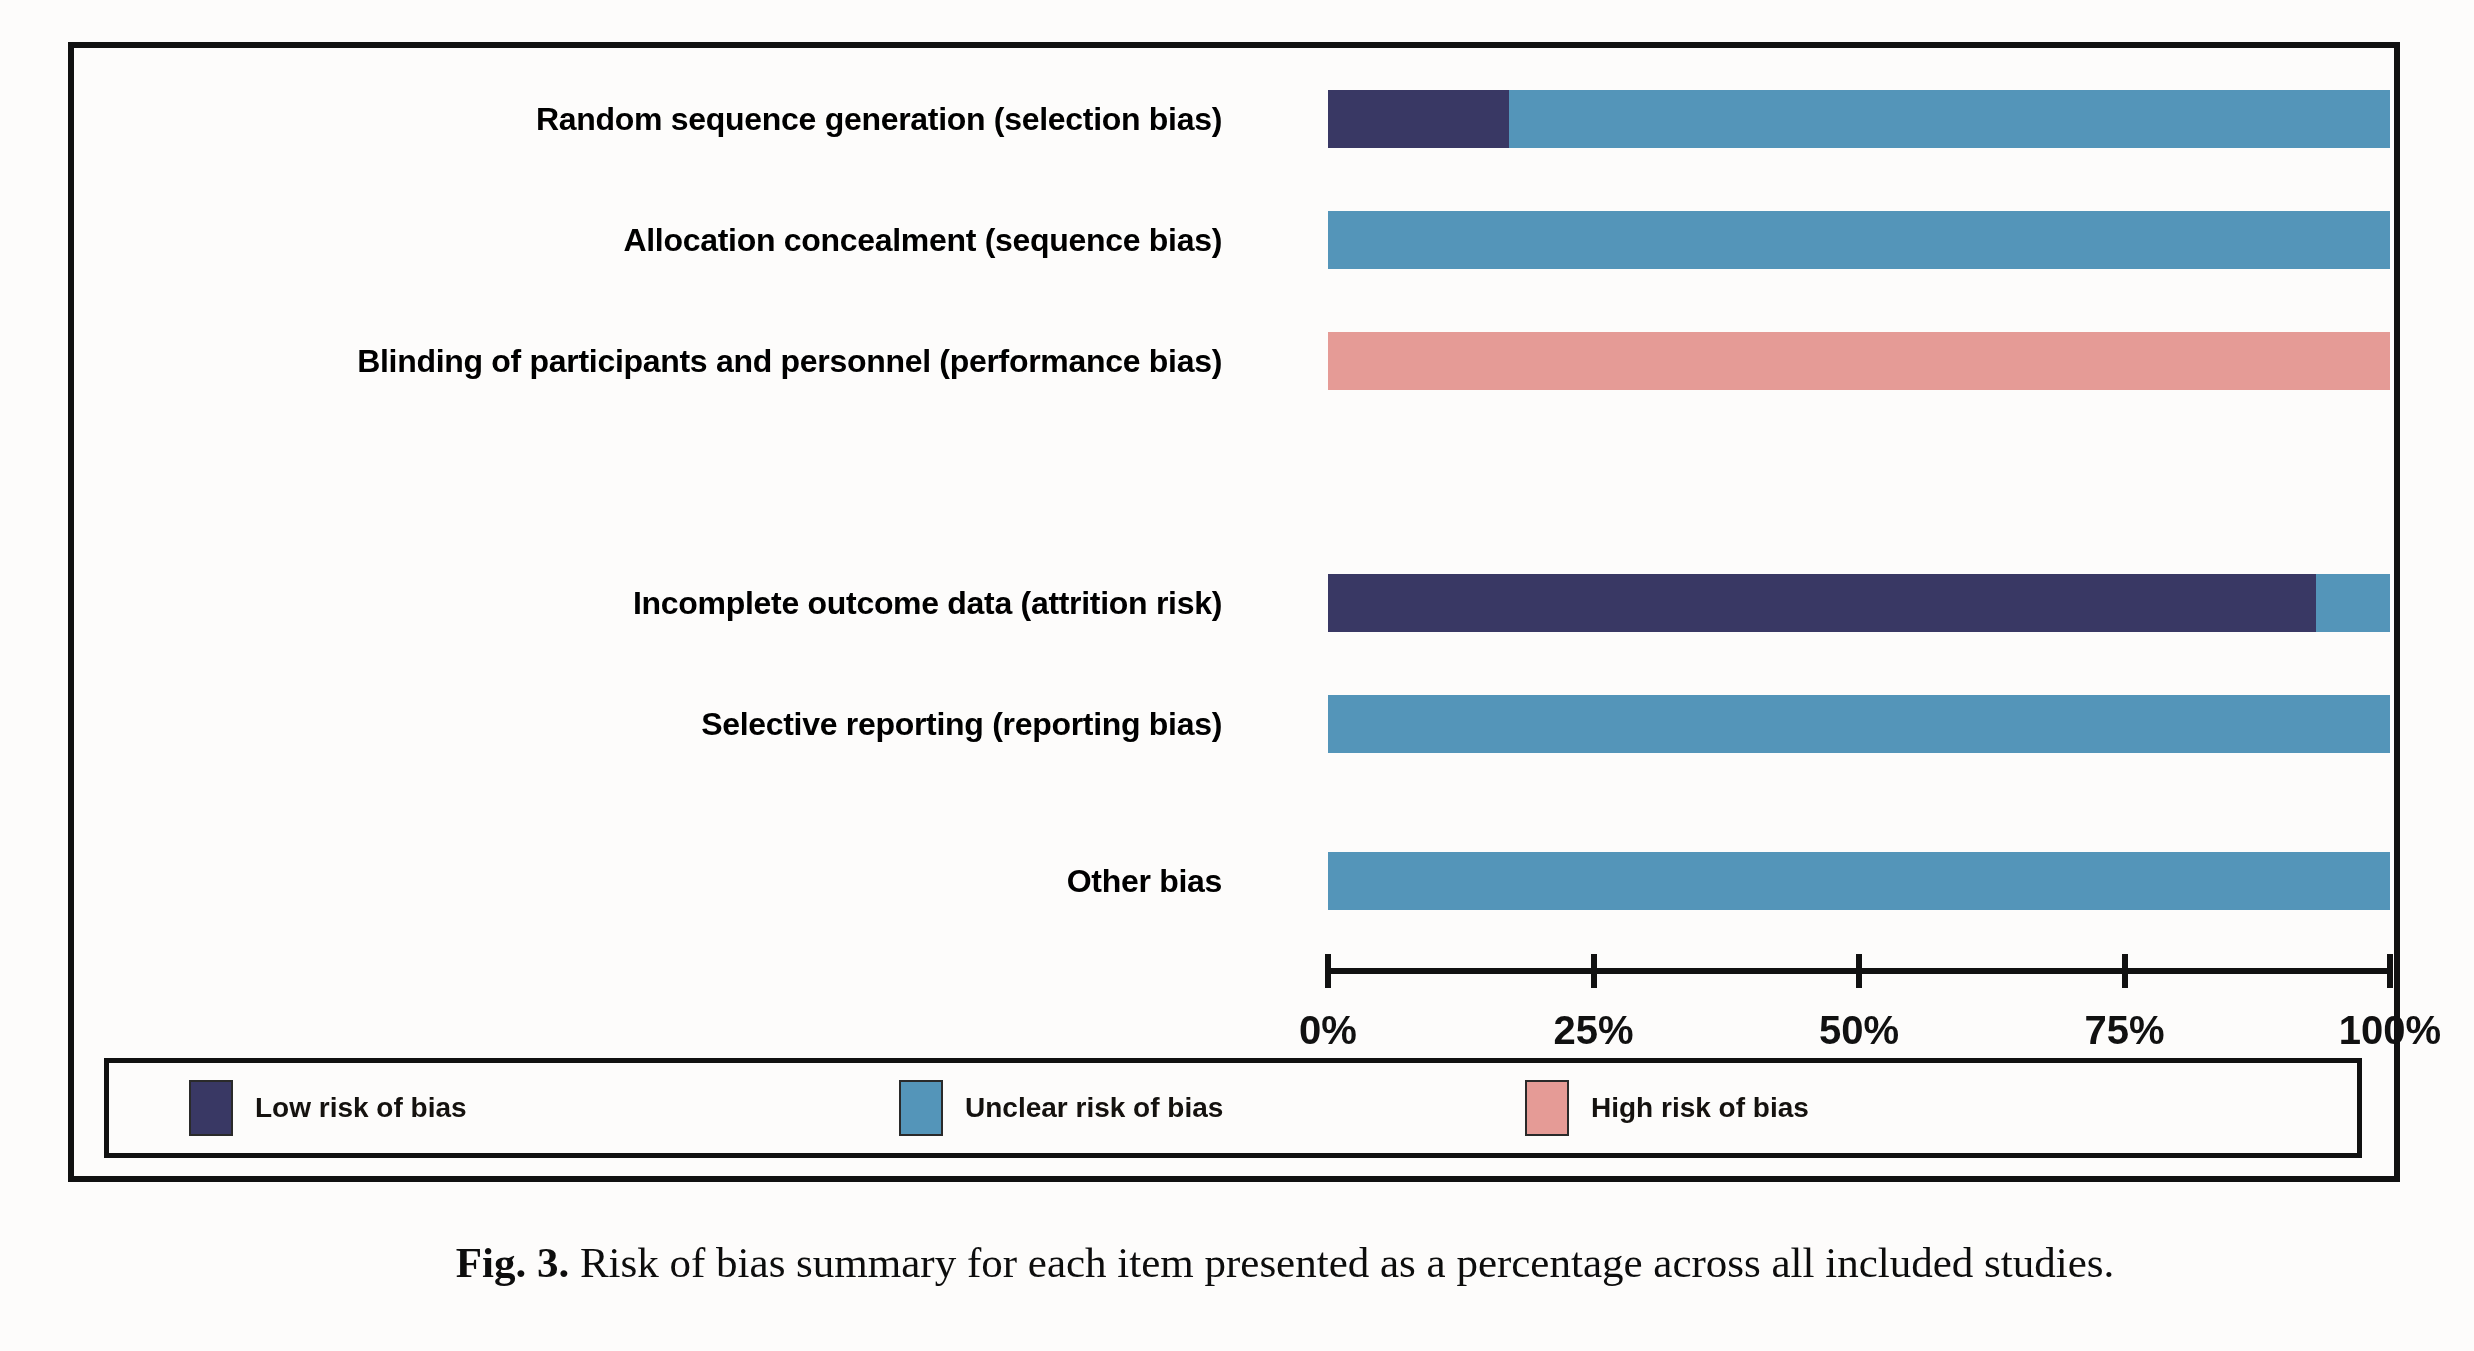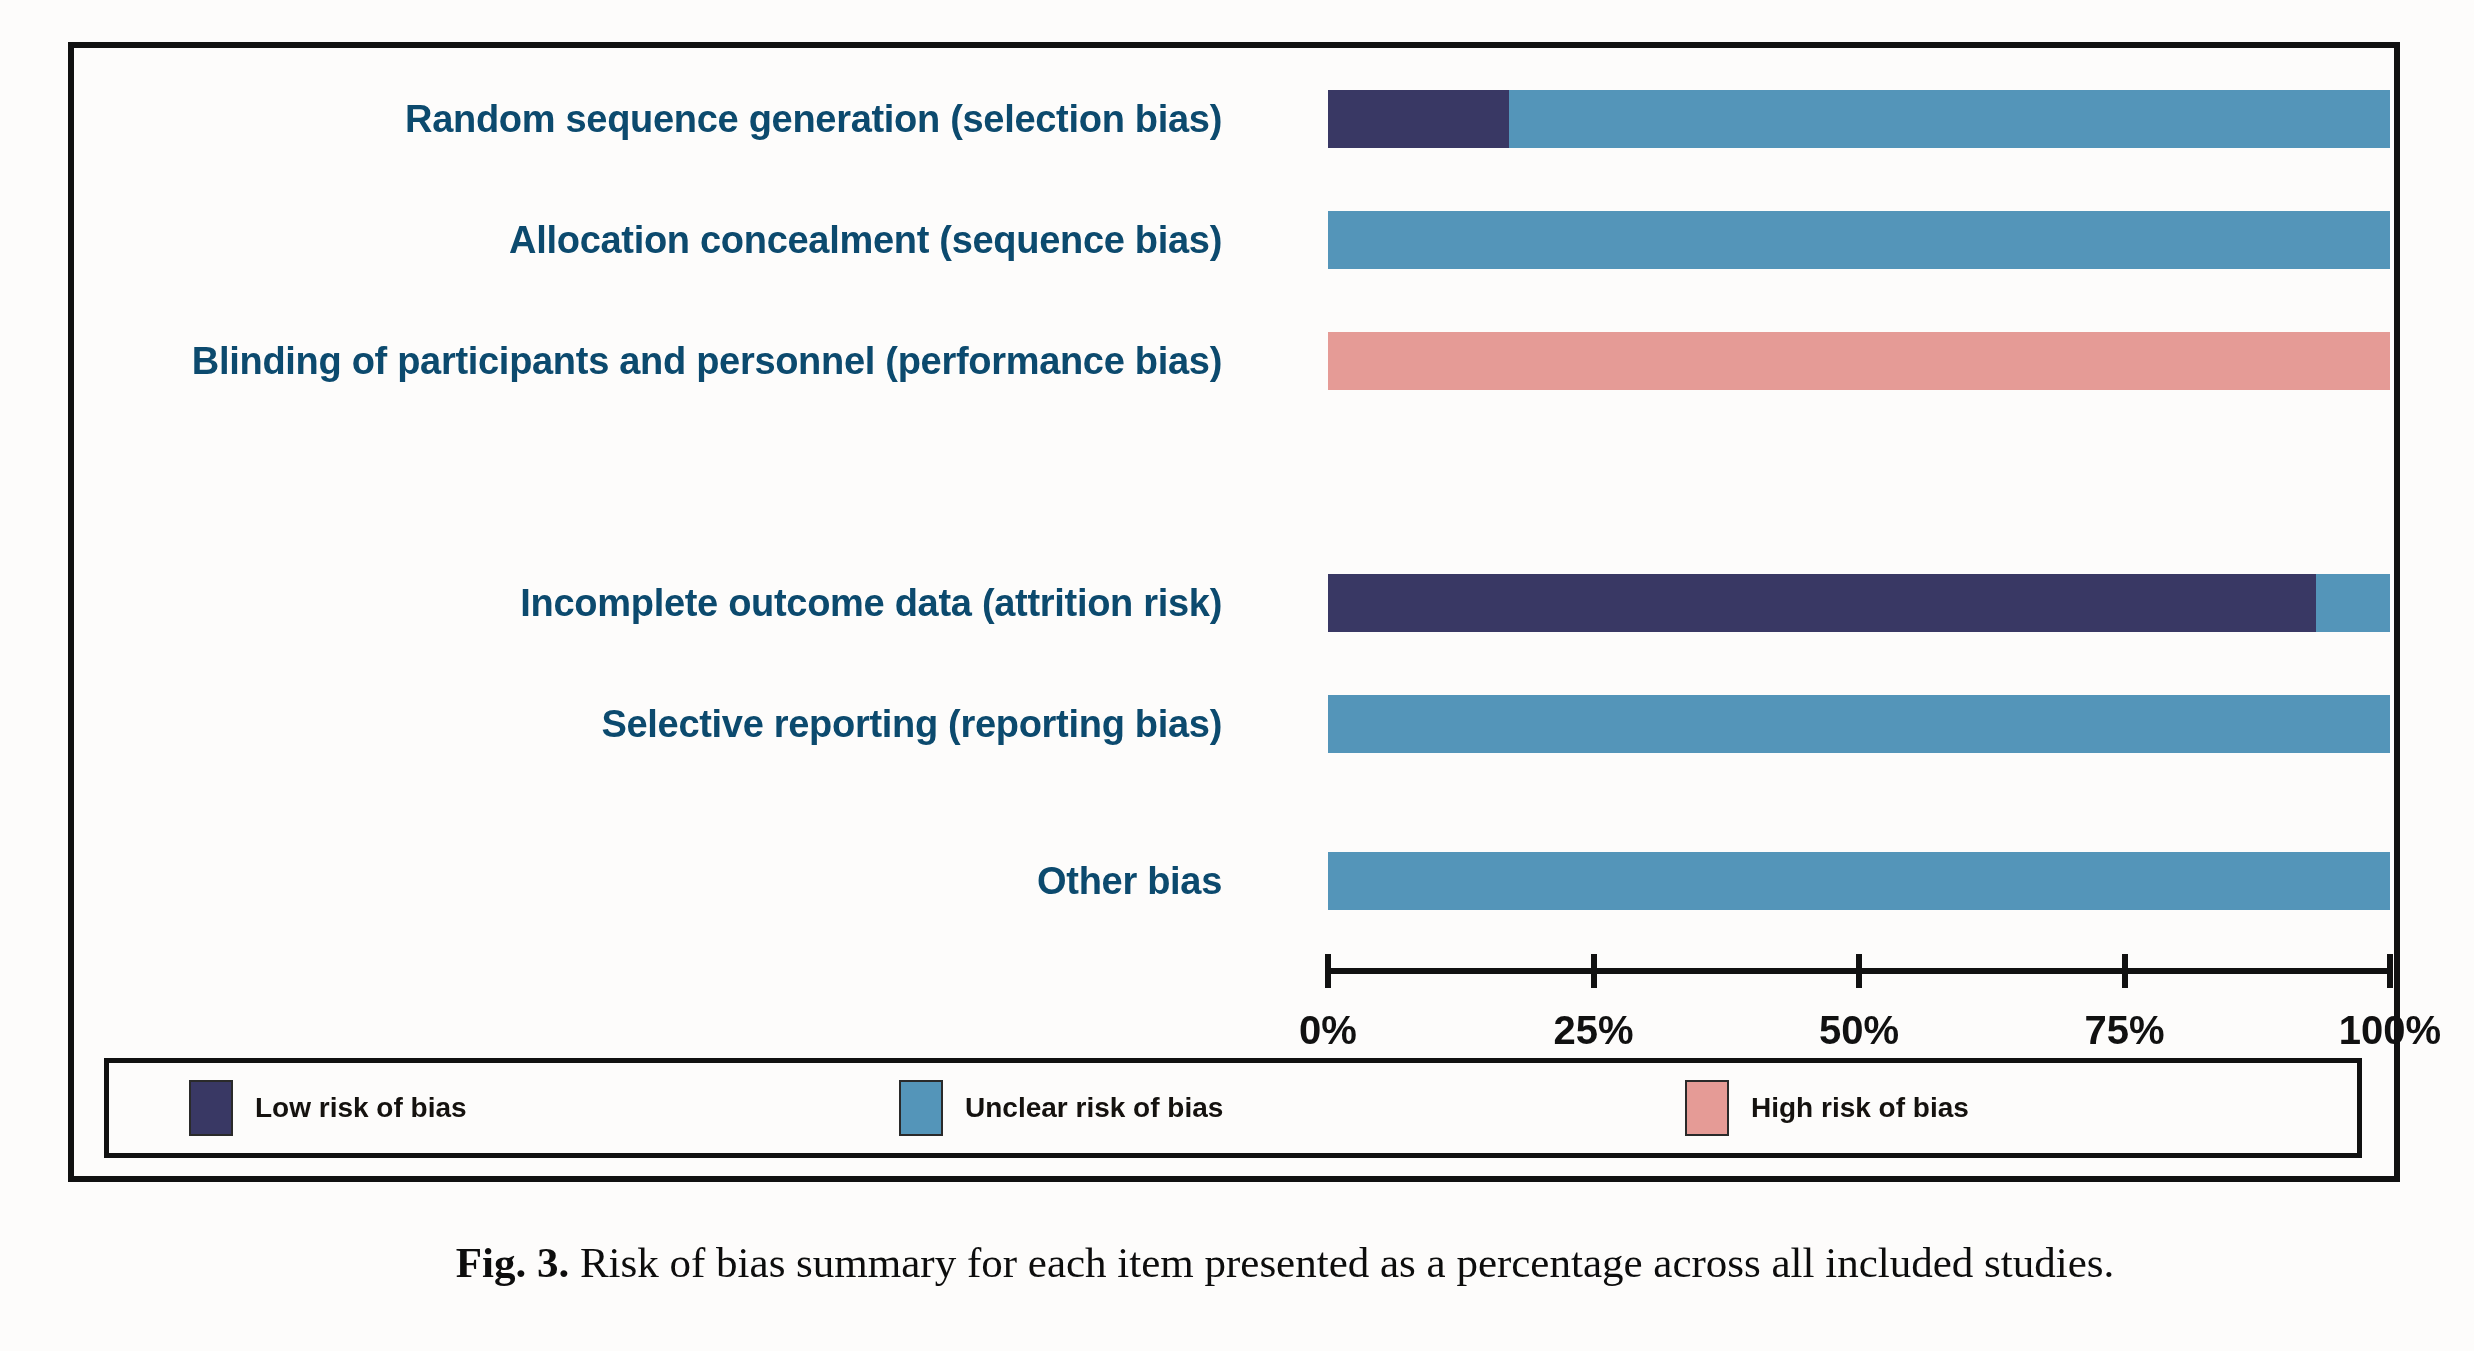--- a/index.html
+++ b/index.html
@@ -49,23 +49,23 @@
     width: 100%;
     height: 58px;
   }
 
   .row-label {
     position: absolute;
     right: 1172px;     
     top: 50%;
     transform: translateY(-50%);
     white-space: nowrap;
-    font-size: 38px;
-    font-weight: bold;
-    color: #0c4a6e;
+    font-size: 32px;
+    font-weight: bold;
+    color: #000000;
     letter-spacing: -0.3px;
     font-family: "Liberation Sans", sans-serif;
   }
 
   .bar-track {
     position: absolute;
     left: 1254px;
     top: 0;
     width: 1062px;
     height: 58px;
@@ -125,21 +125,21 @@
   .legend-item {
     display: flex;
     flex-direction: row;
     align-items: center;
     position: absolute;
     top: 50%;
     transform: translateY(-50%);
   }
   .legend-item.i0 { left: 80px; }
   .legend-item.i1 { left: 790px; }
-  .legend-item.i2 { left: 1562px; padding-left: 14px; }
+  .legend-item.i2 { left: 1402px; padding-left: 14px; }
 
   .swatch {
     width: 44px;
     height: 56px;
     border: 2px solid #2a2a2a;
     box-sizing: border-box;
     margin-right: 22px;
   }
   .swatch.low     { background: #393864; }
   .swatch.unclear { background: #5495b9; }

